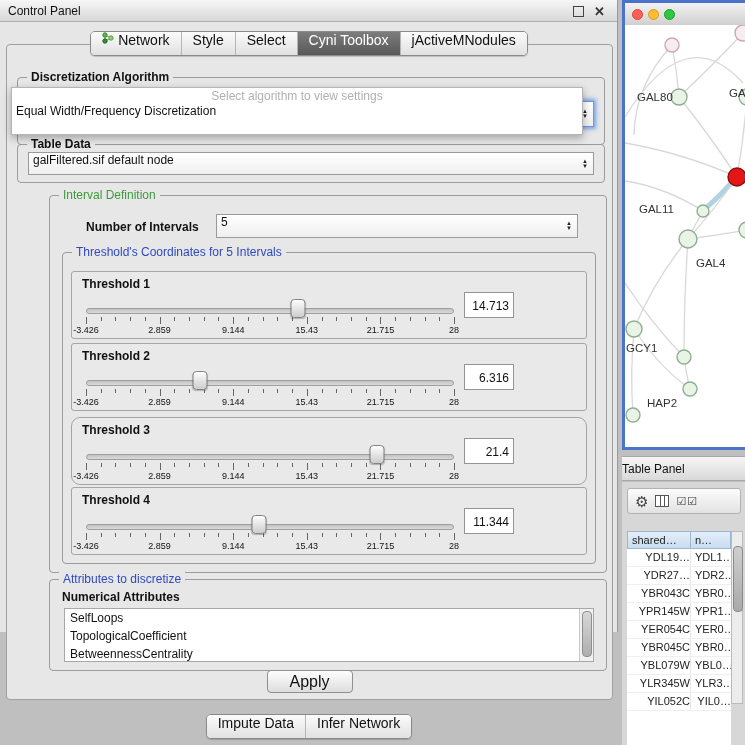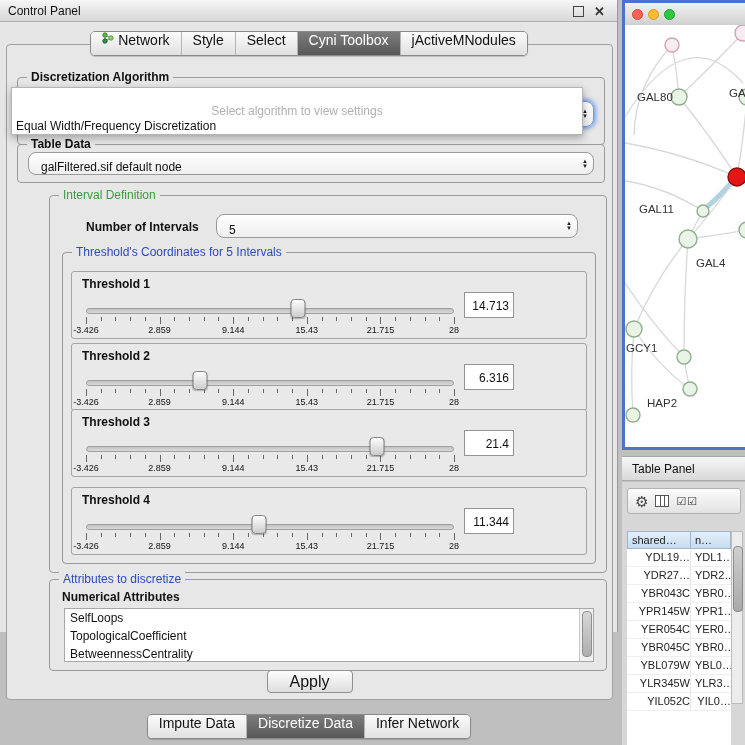--- a/index.html
+++ b/index.html
@@ -21,28 +21,28 @@
   .tab.selected{background:linear-gradient(#7d7d7d,#585858);color:#fff;}
 
   .content-panel{position:absolute;left:6px;top:44px;width:605px;height:654px;border:1px solid #a0a0a0;border-radius:4px;background:#e7e7e7;}
 
   .group{position:absolute;border:1px solid #9b9b9b;border-radius:4px;}
   .group-title{position:absolute;top:-8px;left:9px;background:#e7e7e7;padding:0 4px;font-size:12px;line-height:14px;white-space:nowrap;}
   .bold{font-weight:bold;}
   .green{color:#3c9b3c;}
   .blue{color:#2f49c0;}
 
-  .combo{position:absolute;background:linear-gradient(#ffffff,#efefef);border:1px solid #9a9a9a;border-radius:8px;font-size:12px;display:flex;align-items:flex-end;padding-left:12px;box-sizing:border-box;}
+  .combo{position:absolute;background:linear-gradient(#ffffff,#efefef);border:1px solid #9a9a9a;border-radius:0;font-size:12px;display:flex;align-items:flex-start;padding-left:4px;box-sizing:border-box;}
   .combo.focus{box-shadow:0 0 4px 2px rgba(100,150,230,.85);border-color:#7396d5;}
   .combo-arrows{position:absolute;right:5px;top:50%;transform:translateY(-50%);display:flex;flex-direction:column;align-items:center;line-height:5px;font-size:6px;color:#222;}
 
   .algo-group{left:10px;top:32px;width:586px;height:66px;}
   .algo-combo{left:10px;top:23px;width:566px;height:26px;}
 
-  .popup{position:absolute;left:4px;top:42px;width:572px;height:48px;background:#fff;border:1px solid #b5b5b5;box-shadow:0 3px 8px rgba(0,0,0,.3);z-index:40;box-sizing:border-box;padding-top:16px;}
+  .popup{position:absolute;left:4px;top:42px;width:572px;height:48px;background:#fff;border:1px solid #b5b5b5;box-shadow:0 3px 8px rgba(0,0,0,.3);z-index:40;box-sizing:border-box;padding-top:1px;}
   .popup-hint{text-align:center;color:#b0b0b0;font-size:12px;height:15px;line-height:15px;}
   .popup-option{font-size:12px;height:15px;line-height:15px;padding-left:4px;}
   .popup-option.bold{font-weight:bold;}
 
   .td-group{left:10px;top:99px;width:586px;height:37px;}
   .td-combo{left:10px;top:7px;width:566px;height:23px;}
 
   .interval-group{left:42px;top:150px;width:556px;height:376px;}
   .numint-label{position:absolute;left:36px;top:24px;font-size:12px;font-weight:bold;}
   .numint-combo{left:166px;top:18px;width:362px;height:24px;}
@@ -70,21 +70,21 @@
 
   
   #network-window{position:absolute;left:622px;top:0;width:126px;height:450px;border:3px solid #4a74cc;box-sizing:border-box;background:#fff;overflow:hidden;}
   .net-titlebar{position:absolute;left:0;top:0;right:0;height:22px;background:linear-gradient(#f2f2f2,#d0d0d0);border-bottom:1px solid #aaa;display:flex;align-items:center;gap:5px;padding-left:7px;}
   .light{width:11px;height:11px;border-radius:50%;display:inline-block;box-sizing:border-box;}
   .light.red{background:#ff5f57;border:1px solid #d8453d;}
   .light.yellow{background:#febc2e;border:1px solid #d89c1f;}
   .light.greenl{background:#2bc840;border:1px solid #1f9e30;}
   .net-canvas{position:absolute;left:0;top:22px;right:0;bottom:0;background:#fff;}
 
-  #table-panel-header{position:absolute;left:622px;top:456px;width:123px;height:25px;background:linear-gradient(#f6f6f6,#d9d9d9);border-top:1px solid #a8a8a8;border-bottom:1px solid #a8a8a8;font-size:12px;line-height:25px;padding-left:10px;box-sizing:border-box;}
+  #table-panel-header{position:absolute;left:622px;top:456px;width:123px;height:25px;background:linear-gradient(#f6f6f6,#d9d9d9);border-top:1px solid #a8a8a8;border-bottom:1px solid #a8a8a8;font-size:12px;line-height:25px;box-sizing:border-box;}
   #table-panel-body{position:absolute;left:622px;top:482px;width:123px;height:263px;background:#d7d7d7;}
   .tp-toolbar{position:absolute;left:5px;top:6px;right:4px;height:26px;background:linear-gradient(#fcfcfc,#e2e2e2);border:1px solid #b2b2b2;border-radius:3px;display:flex;align-items:center;gap:7px;padding-left:7px;box-sizing:border-box;}
   .gear{font-size:15px;color:#444;line-height:1;}
   .cols-icon{width:14px;height:12px;border:1px solid #555;background:#fff;box-sizing:border-box;position:relative;display:inline-block;}
   .cols-icon::before,.cols-icon::after{content:"";position:absolute;top:0;bottom:0;width:1px;background:#555;}
   .cols-icon::before{left:4px;}
   .cols-icon::after{left:8px;}
   .checks{font-size:11px;color:#333;letter-spacing:1px;}
   .tp-header{position:absolute;left:5px;top:49px;height:18px;display:flex;}
   .tp-hcell{box-sizing:border-box;border:1px solid #9fb6cc;background:linear-gradient(#e3eefa,#c8dcf0);font-size:11px;line-height:16px;padding-left:4px;color:#222;overflow:hidden;white-space:nowrap;}
@@ -260,21 +260,21 @@
                   <span class="sl-lab" style="left: 20%;">2.859</span>
                   <span class="sl-lab" style="left: 40%;">9.144</span>
                   <span class="sl-lab" style="left: 60%;">15.43</span>
                   <span class="sl-lab" style="left: 80%;">21.715</span>
                   <span class="sl-lab" style="left: 100%;">28</span>
                 </div>
                 <div class="sl-thumb" style="left: 31%;"></div>
               </div>
               <div class="th-value">6.316</div>
             </div>
-            <div class="threshold-box" style="top: 156px;">
+            <div class="threshold-box" style="top: 164px; border-radius: 9px;">
               <div class="th-label">Threshold 3</div>
               <div class="slider">
                 <div class="sl-track"></div>
                 <div class="sl-ticks">
                   <div class="sl-tick" style="left: 0%; height: 7px;"></div>
                   <div class="sl-tick" style="left: 4%; height: 4px;"></div>
                   <div class="sl-tick" style="left: 8%; height: 4px;"></div>
                   <div class="sl-tick" style="left: 12%; height: 4px;"></div>
                   <div class="sl-tick" style="left: 16%; height: 4px;"></div>
                   <div class="sl-tick" style="left: 20%; height: 7px;"></div>
@@ -374,23 +374,20 @@
       </div>
     </div>
 
     <button class="apply">Apply</button>
   </div>
 
   <div class="tabbar bottom">
     <div class="tabs" id="bottom-tabs">
         <div class="tab">
           <span>Impute Data</span>
-        </div>
-        <div class="tab selected">
-          <span>Discretize Data</span>
         </div>
         <div class="tab">
           <span>Infer Network</span>
         </div>
       </div>
   </div>
 </div>
 
 <div id="network-window">
   <div class="net-titlebar">

